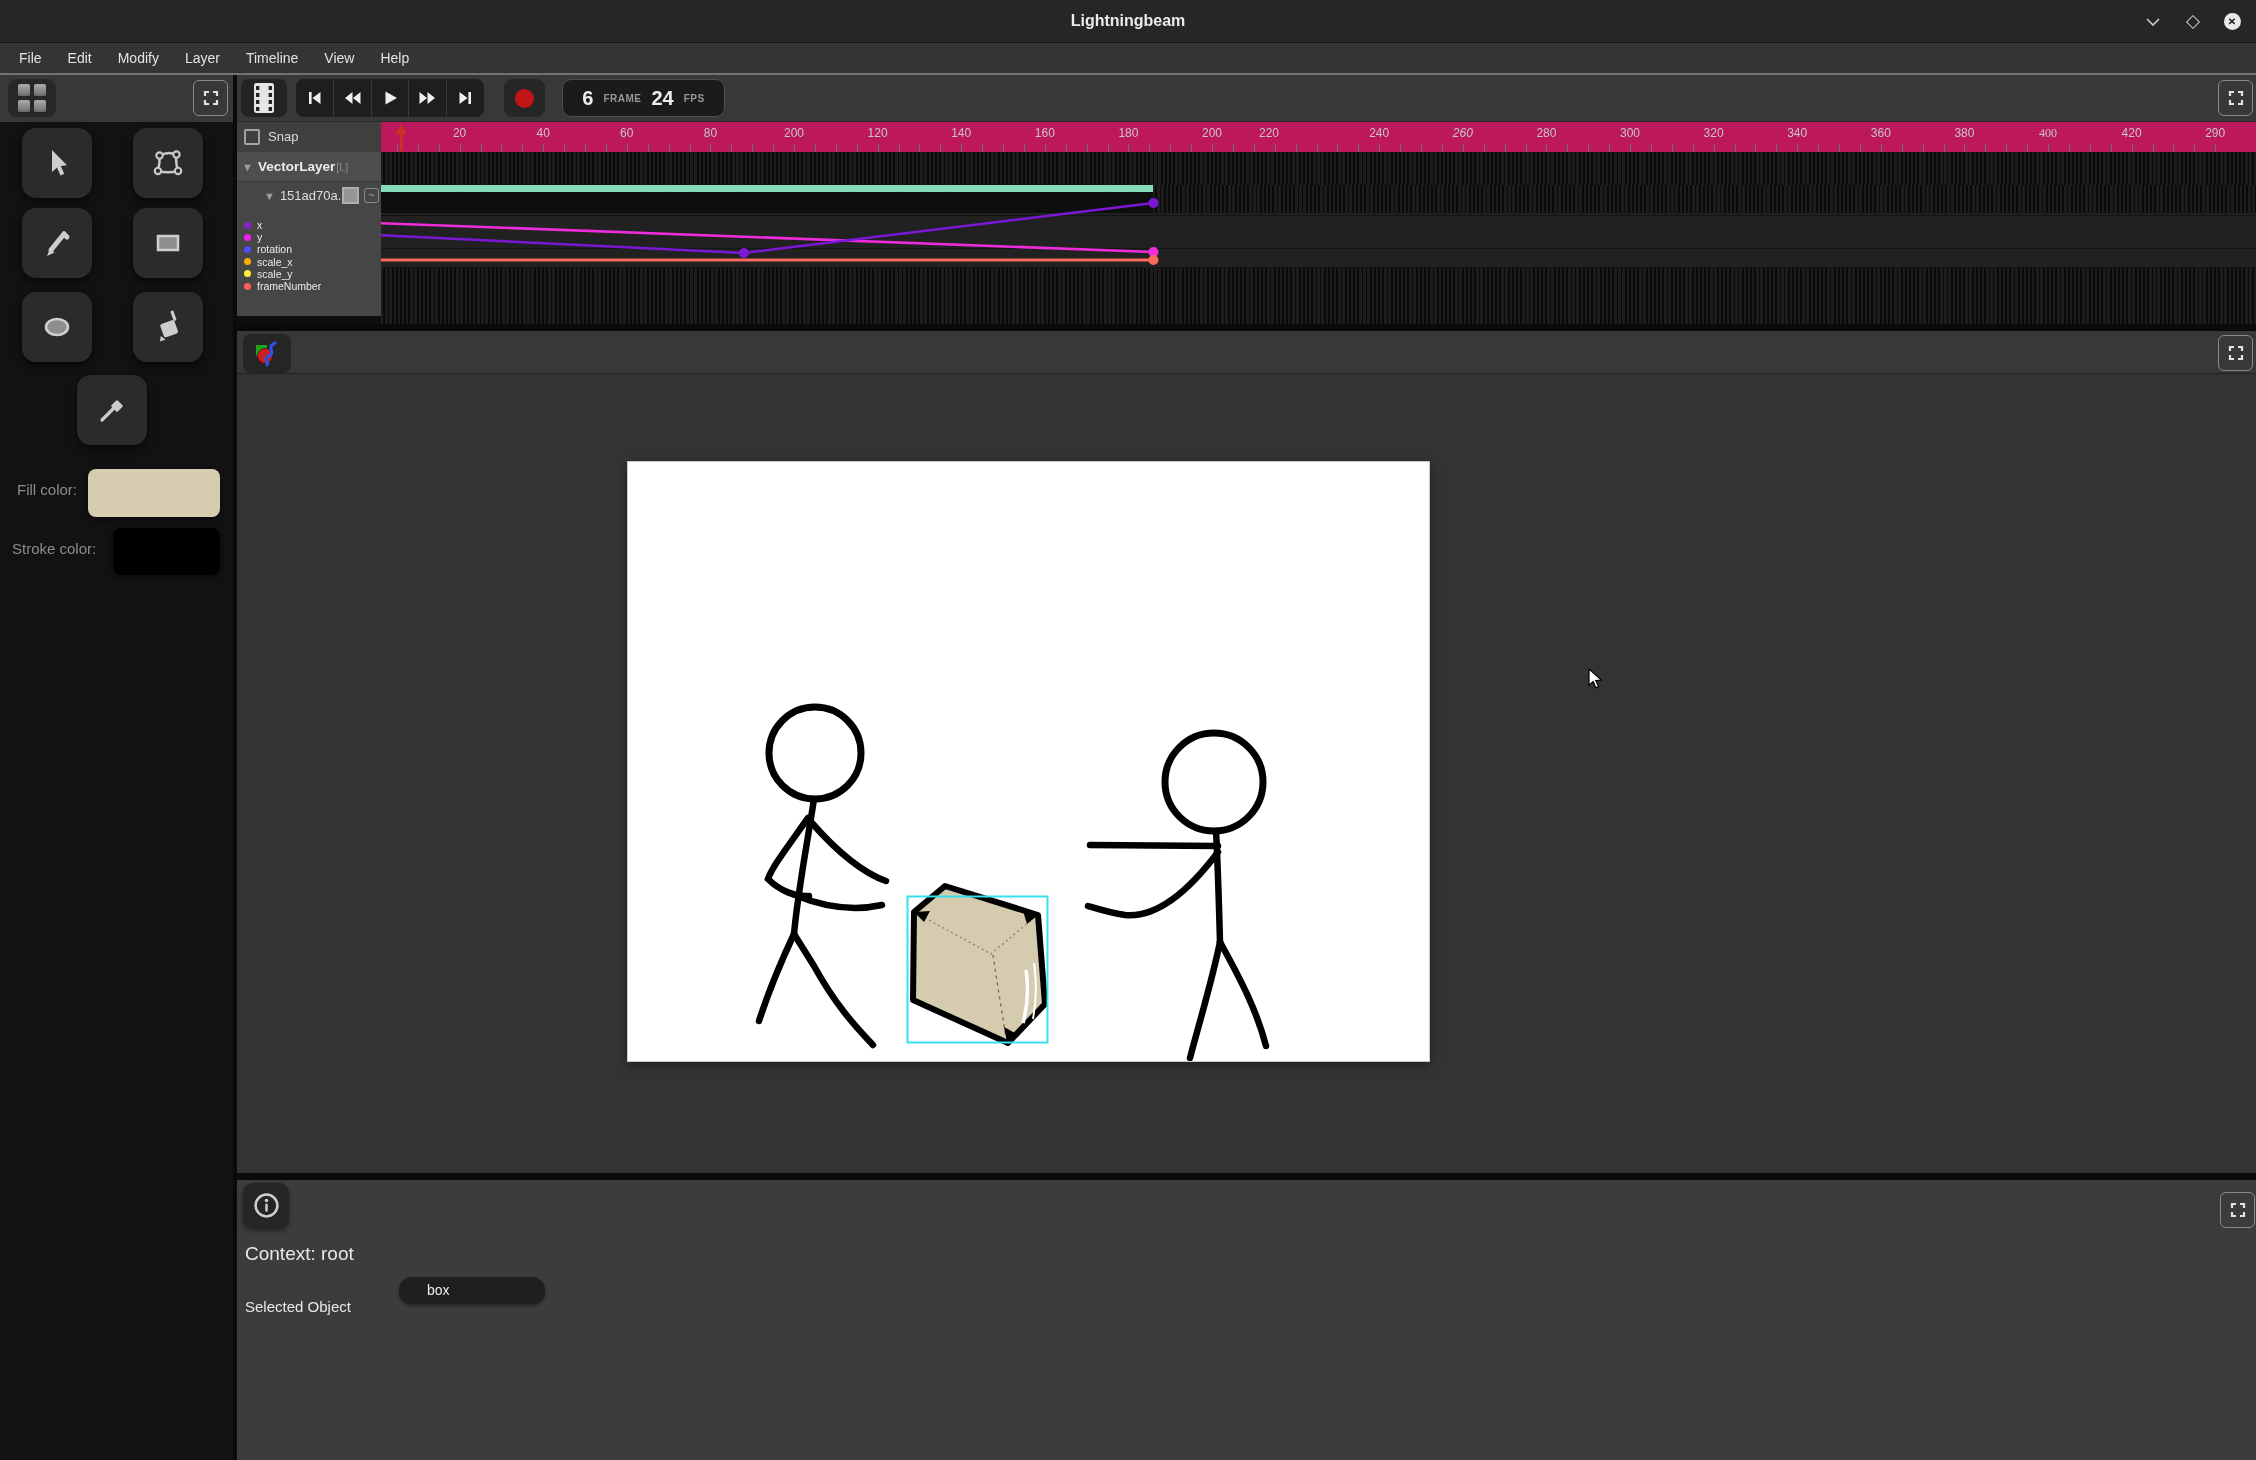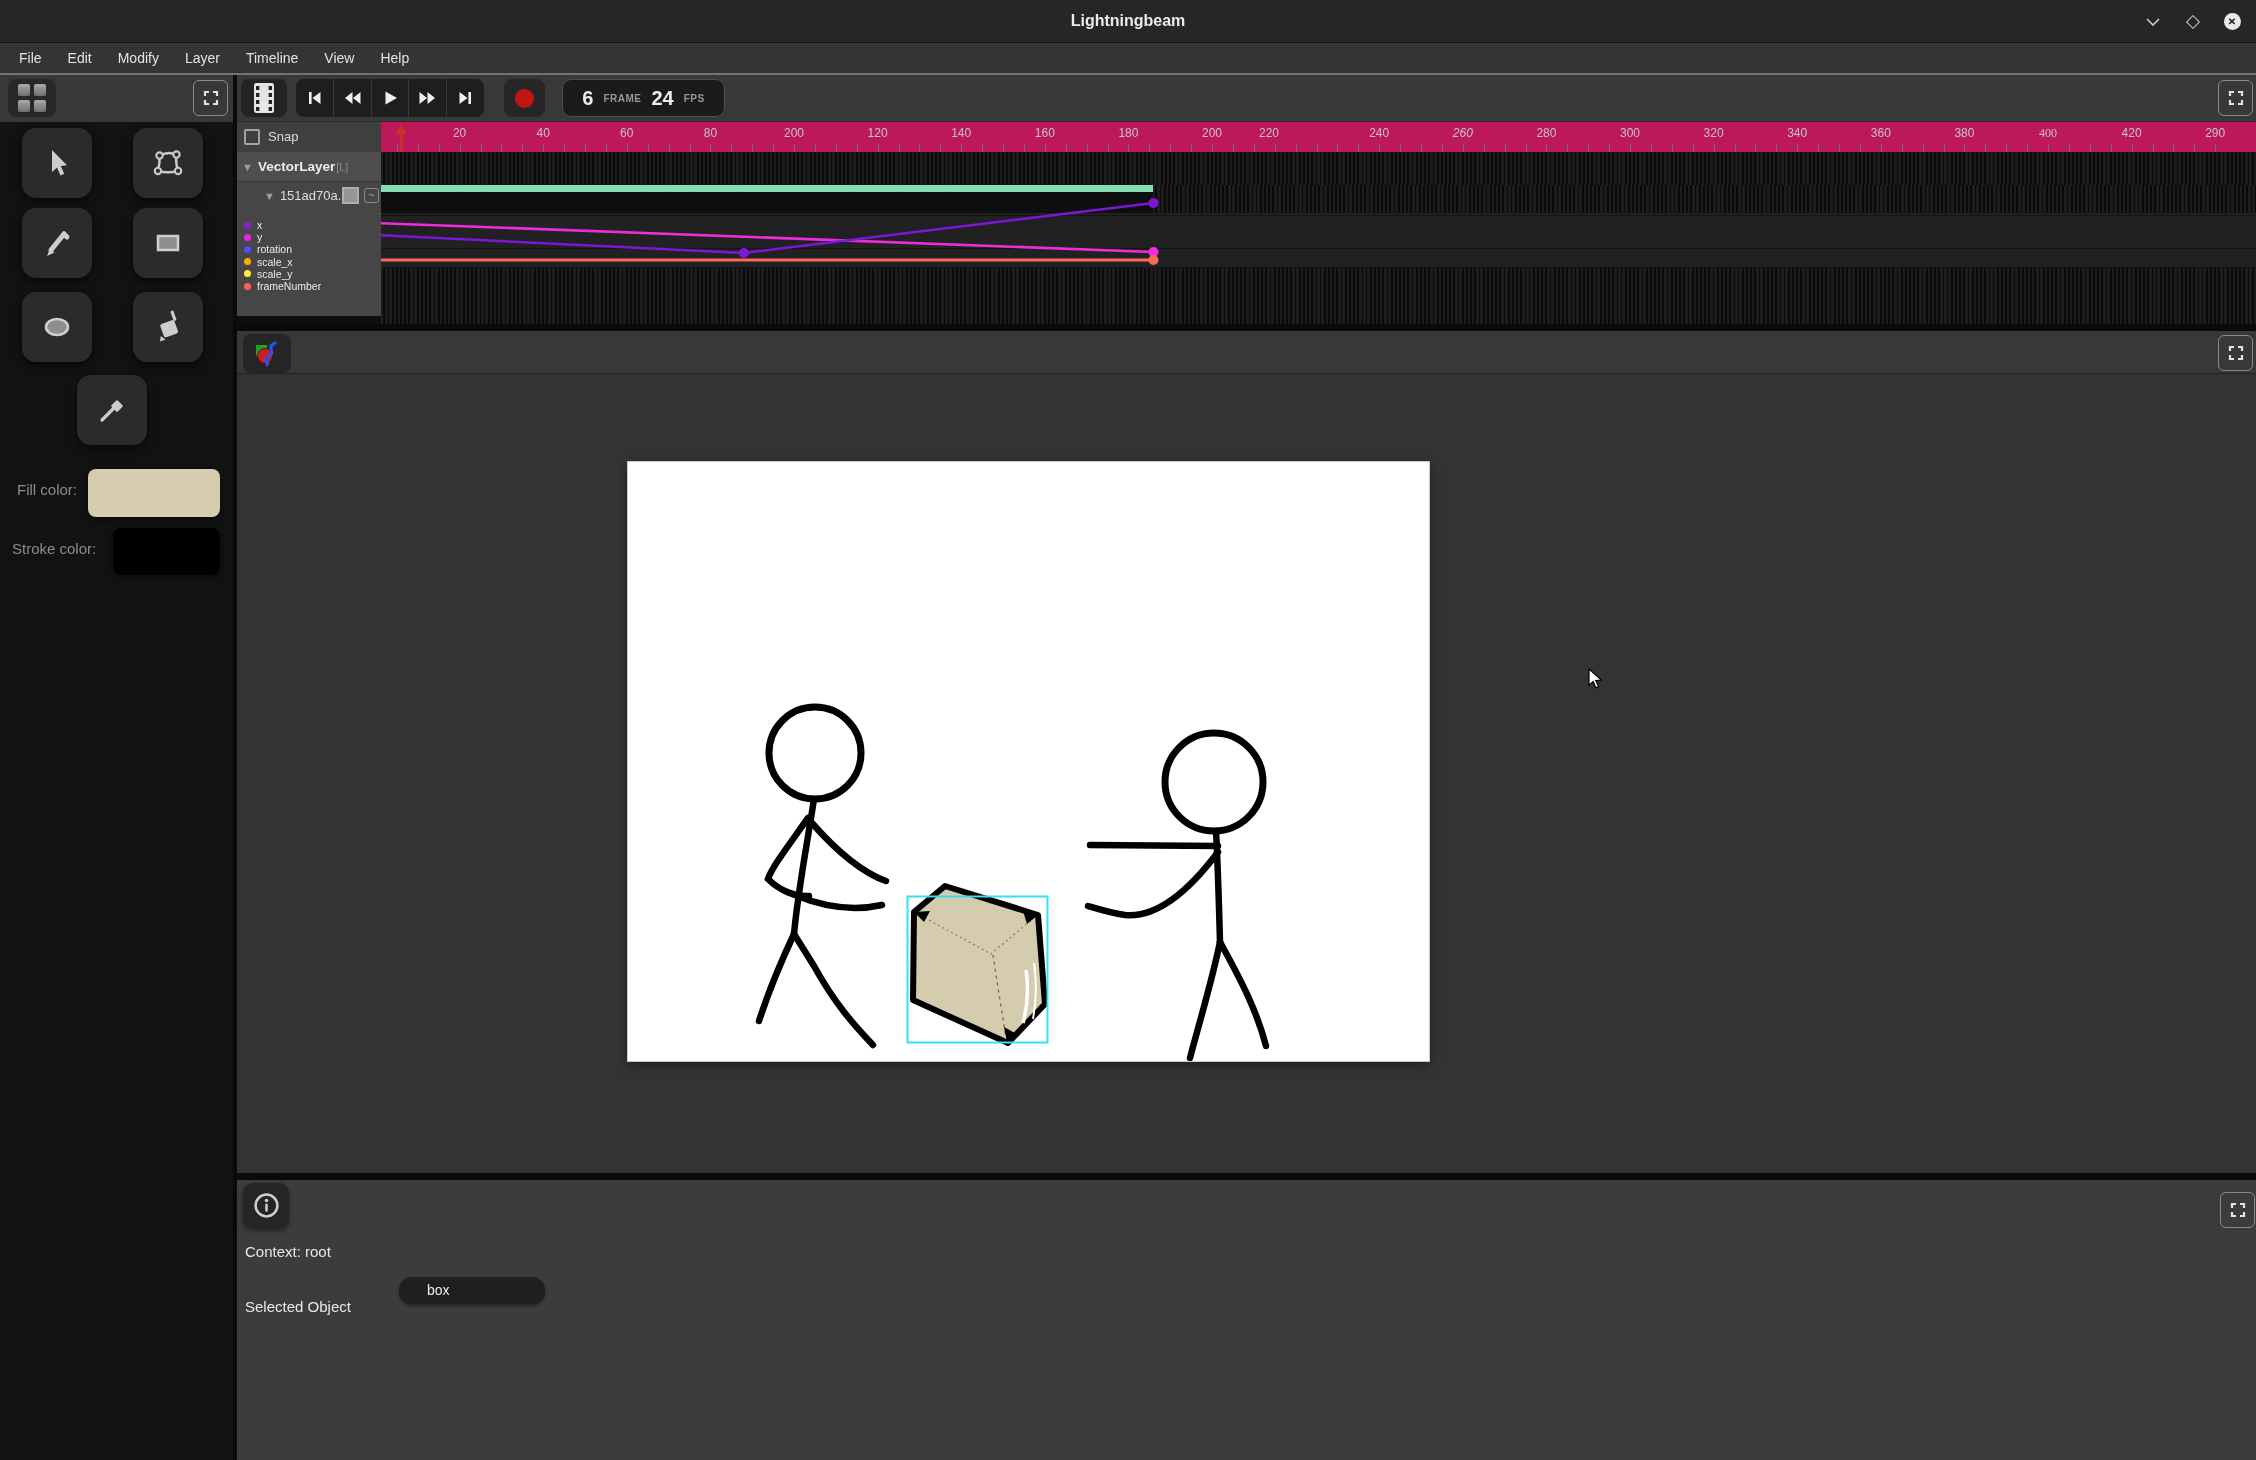--- a/index.html
+++ b/index.html
@@ -87,21 +87,21 @@
   #scene-tab { left:6px; top:3px; width:48px; height:39px; background:#252525; border-radius:8px; display:flex; align-items:center; justify-content:center; }
   #canvas-expand { left:1981px; top:4px; }
   #canvas-area { left:237px; top:374px; width:2019px; height:799px; background:#333333; }
   #stage { left:391px; top:88px; width:801px; height:599px; background:#ffffff; box-shadow:0 0 0 1px #c9c9c9, 0 3px 10px rgba(0,0,0,.45); }
 
   
   #hseam2 { left:237px; top:1173px; width:2019px; height:7px; background:#0a0a0a; }
   #bottom-panel { left:237px; top:1180px; width:2019px; height:280px; background:#3c3c3c; }
   #info-btn { left:6px; top:3px; width:46px; height:45px; background:#252525; border-radius:10px; display:flex; align-items:center; justify-content:center; box-shadow:0 3px 5px rgba(0,0,0,.4); }
   #bottom-expand { left:1983px; top:12px; }
-  #context-text { left:8px; top:1243px; font-size:15px; color:#e8e8e8; }
+  #context-text { left:8px; top:1243px; font-size:19px; color:#e8e8e8; }
   #selobj-label { left:8px; top:1283px; font-size:15px; color:#e8e8e8; }
   #selobj-pill { left:162px; top:1277px; width:146px; height:27px; background:#1f1f1f; border-radius:13px; box-shadow:0 2px 3px rgba(0,0,0,.4); line-height:27px; padding-left:28px; font-size:14px; color:#ececec; }
   
   #context-text { top:63px; } #selobj-label { top:118px; } #selobj-pill { top:97px; }
 
   #cursor { left:1588px; top:668px; }
 </style>
 </head>
 <body>
 

